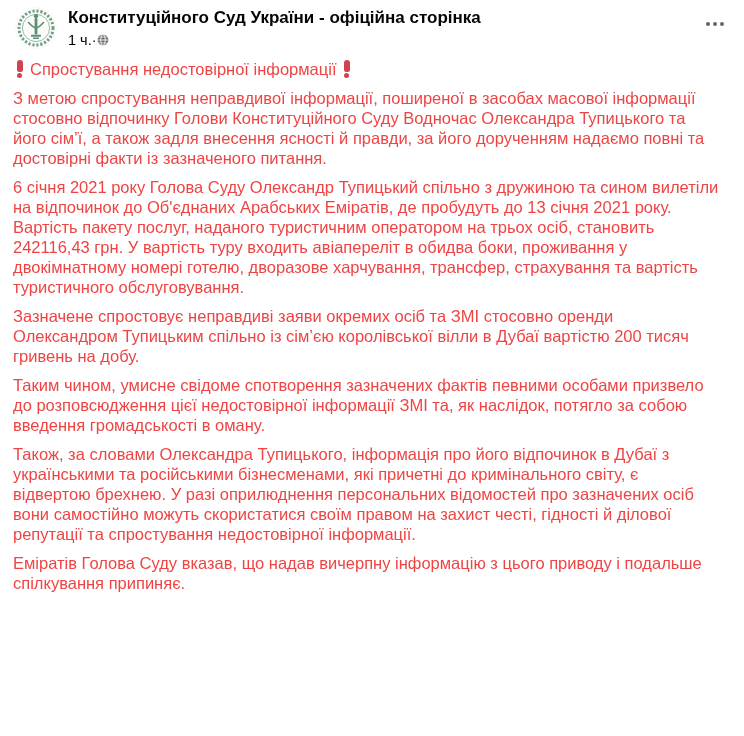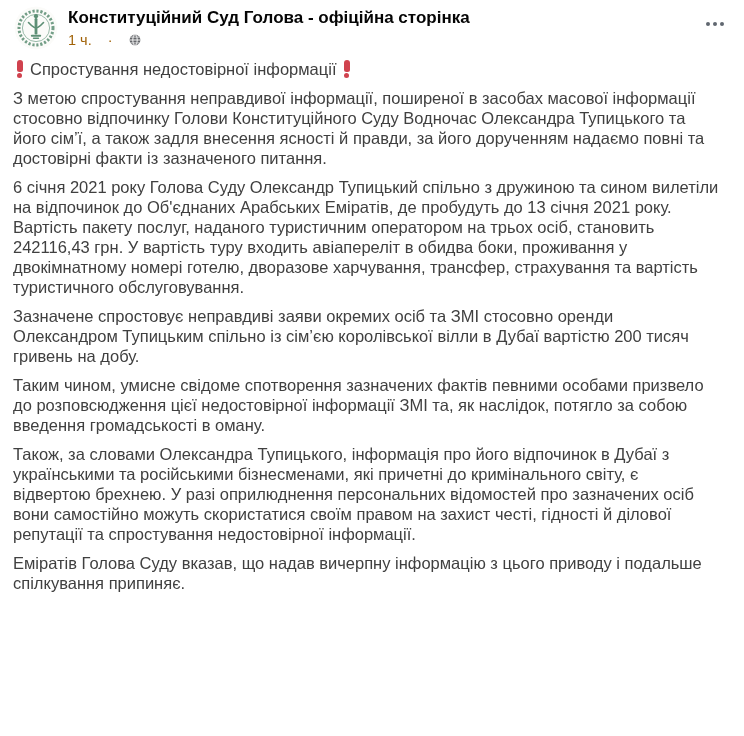--- a/index.html
+++ b/index.html
@@ -32,24 +32,24 @@
   .page-name {
     font-size: 17px;
     font-weight: 700;
     color: #050505;
     line-height: 22px;
     cursor: pointer;
   }
   .meta-row {
     display: flex;
     align-items: center;
-    gap: 16px;
+    gap: 0;
     margin-top: 2px;
     font-size: 14.5px;
-    color: #a16207;
+    color: #000000;
     line-height: 18px;
   }
   .meta-row .timestamp { cursor: pointer; }
   .globe-wrap { display: inline-flex; align-items: center; }
   .more-button {
     position: absolute;
     top: 9px; right: 12px;
     width: 34px; height: 30px;
     display: flex;
     align-items: center;
@@ -62,21 +62,21 @@
     width: 4px; height: 4px;
     border-radius: 50%;
     background: #606770;
   }
 
   
   .post-body {
     padding: 9px 24px 0 13px;
     font-size: 16.5px;
     line-height: 20px;
-    color: #404040;
+    color: #ef4444;
   }
   .post-body p { margin: 0 0 9px 0; }
   .headline {
     display: flex;
     align-items: center;
     margin: 0 0 9px 0;
   }
   .headline .headline-text { padding: 0 1px; }
 
   
@@ -117,21 +117,21 @@
         <circle cx="22" cy="10.2" r="2.1" fill="#5d8f75"></circle>
         <rect x="20.6" y="12" width="2.8" height="16.5" rx="1.2" fill="#5d8f75"></rect>
         <path d="M14.5 16.5 Q18 20.5 20.4 21.5" stroke="#5d8f75" stroke-width="1.6" fill="none" stroke-linecap="round"></path>
         <path d="M29.5 16.5 Q26 20.5 23.6 21.5" stroke="#5d8f75" stroke-width="1.6" fill="none" stroke-linecap="round"></path>
         <rect x="16.8" y="28.8" width="10.4" height="2" rx="1" fill="#5d8f75"></rect>
         <rect x="18.8" y="31.4" width="6.4" height="1.6" rx="0.8" fill="#5d8f75"></rect>
       </svg>
     </div>
 
     <div class="header-info">
-      <div class="page-name">Конституційний Суд Голова - офіційна сторінка</div>
+      <div class="page-name">Конституційного Суд України - офіційна сторінка</div>
       <div class="meta-row">
         <span class="timestamp">1 ч.</span>
         <span class="separator">·</span>
         <span class="globe-wrap">
           <svg width="12" height="12" viewBox="0 0 12 12">
             <circle cx="6" cy="6" r="5.4" fill="#65676b"></circle>
             <ellipse cx="6" cy="6" rx="2.2" ry="5.4" fill="none" stroke="#ffffff" stroke-width="0.9"></ellipse>
             <line x1="0.6" y1="6" x2="11.4" y2="6" stroke="#ffffff" stroke-width="0.9"></line>
             <line x1="1.4" y1="3.1" x2="10.6" y2="3.1" stroke="#ffffff" stroke-width="0.7"></line>
             <line x1="1.4" y1="8.9" x2="10.6" y2="8.9" stroke="#ffffff" stroke-width="0.7"></line>

